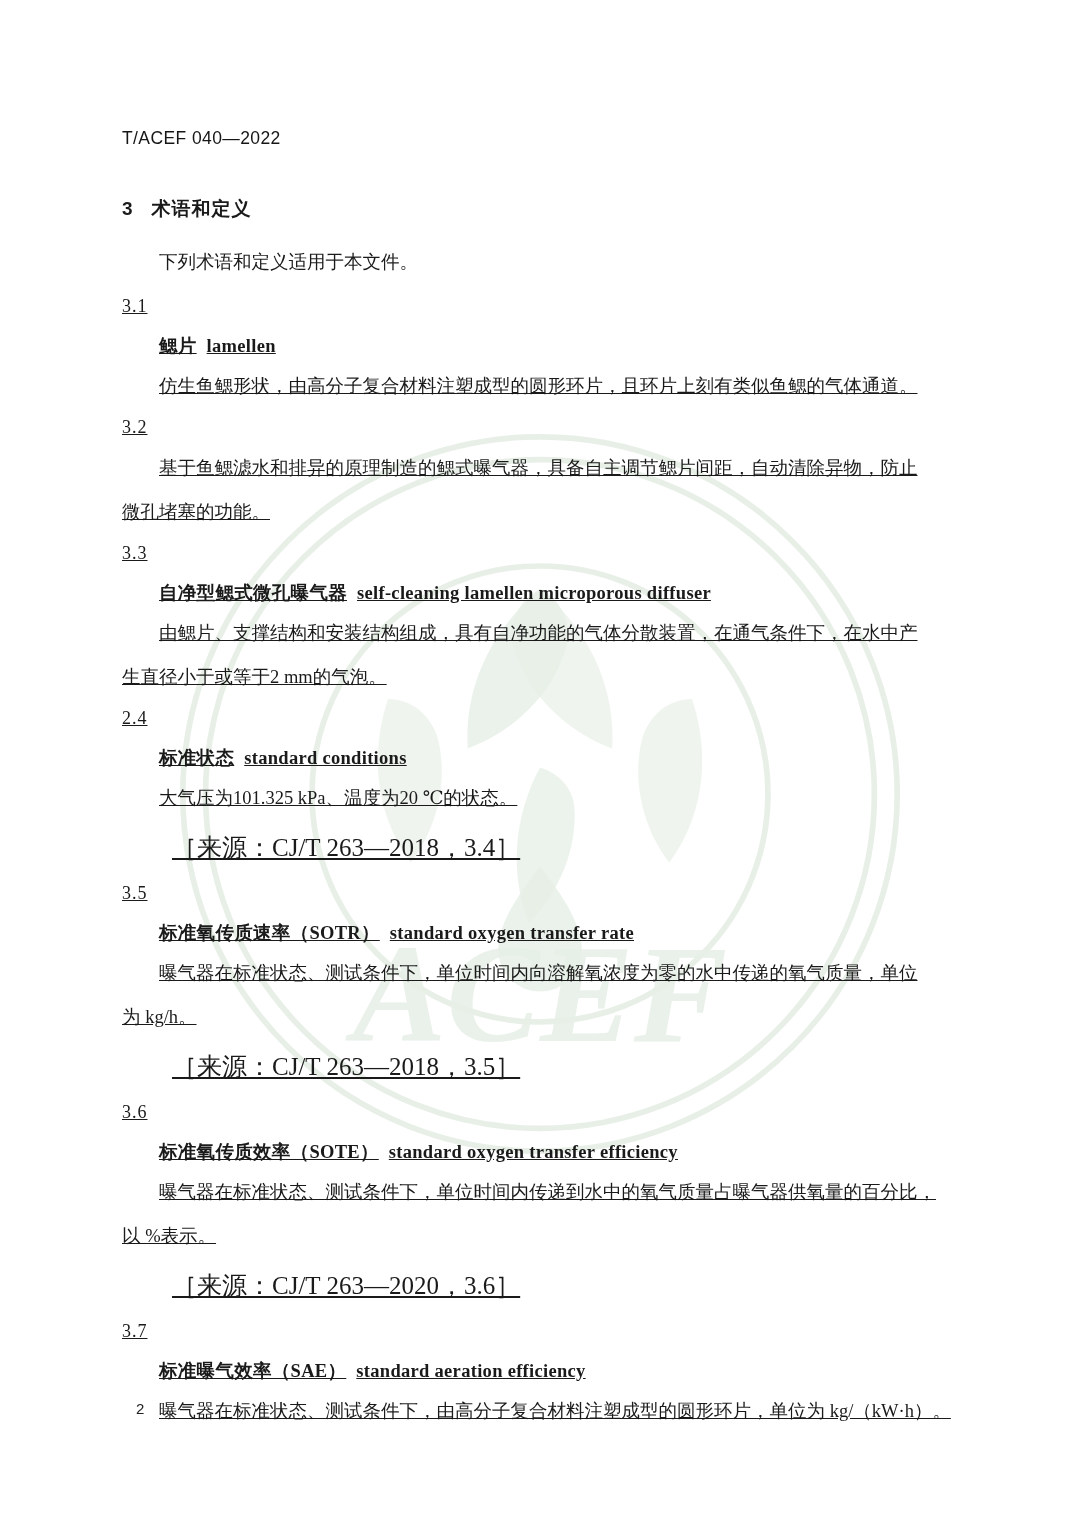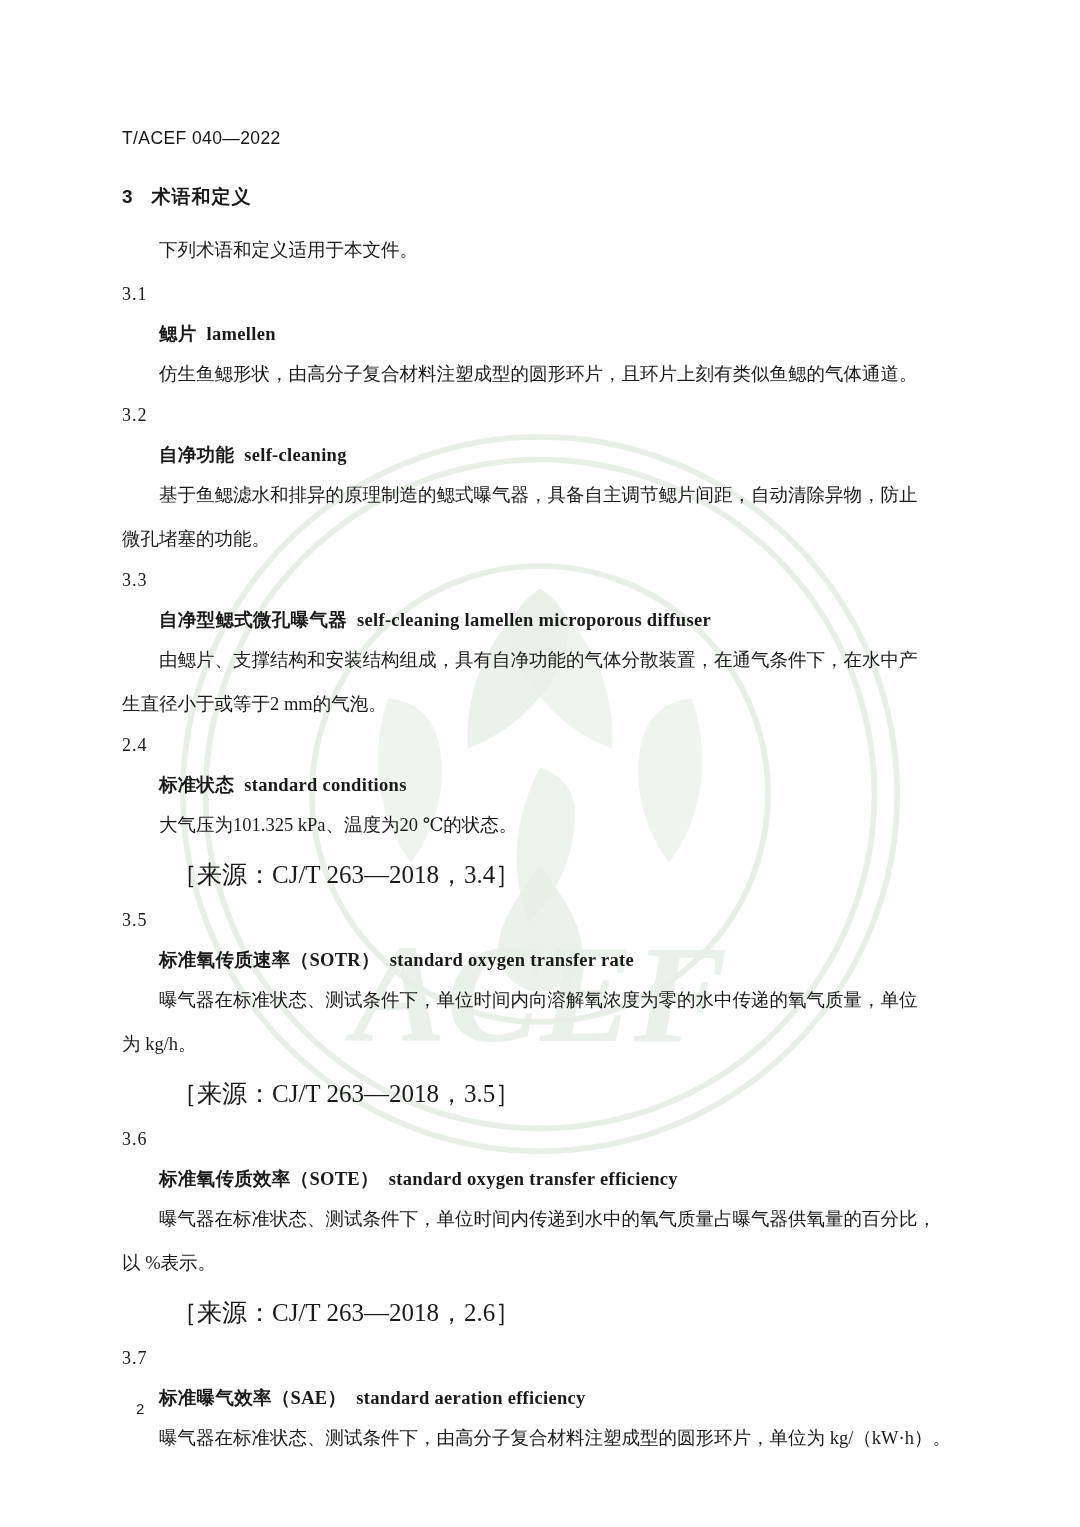--- a/index.html
+++ b/index.html
@@ -45,21 +45,21 @@
     top: 128px;
     font-family: "Liberation Sans", "DejaVu Sans", sans-serif;
     font-size: 17.5px;
     letter-spacing: 0.4px;
     color: #161616;
   }
 
   .content {
     position: absolute;
     left: 122px;
-    top: 184px;
+    top: 196px;
     width: 836px;
   }
 
   .footer {
     position: absolute;
     left: 136px;
     top: 1400px;
     font-size: 15px;
     font-family: "Liberation Sans", "DejaVu Sans", sans-serif;
     color: #222;
@@ -77,21 +77,21 @@
 
   .para {
     font-size: 18.5px;
     line-height: 1.62;
     margin: 0 0 18px 0;
     text-align: justify;
     text-justify: inter-ideograph;
   }
   .para.indent { text-indent: 2em; }
 
-  .entry { margin: 15px 0 2px 0; }
+  .entry { margin: 15px 0 2px 0; text-decoration: underline; }
 
   .entry-num {
     font-size: 18px;
     letter-spacing: 1px;
     margin: 0 0 16px 0;
     font-family: "Liberation Serif", serif;
   }
 
   .term {
     font-weight: bold;
@@ -160,23 +160,20 @@
     <div class="entry">
       <div class="entry-num">3.1</div>
       <div class="term">
         <span>鳃片</span><span class="en">lamellen</span>
       </div>
       <div class="def">仿生鱼鳃形状，由高分子复合材料注塑成型的圆形环片，且环片上刻有类似鱼鳃的气体通道。</div>
     </div>
 
     <div class="entry">
       <div class="entry-num">3.2</div>
-      <div class="term">
-        <span>自净功能</span><span class="en">self-cleaning</span>
-      </div>
       <div class="def">基于鱼鳃滤水和排异的原理制造的鳃式曝气器，具备自主调节鳃片间距，自动清除异物，防止</div>
       <div class="def cont">微孔堵塞的功能。</div>
     </div>
 
     <div class="entry">
       <div class="entry-num">3.3</div>
       <div class="term">
         <span>自净型鳃式微孔曝气器</span><span class="en">self-cleaning lamellen microporous diffuser</span>
       </div>
       <div class="def">由鳃片、支撑结构和安装结构组成，具有自净功能的气体分散装置，在通气条件下，在水中产</div>
@@ -202,21 +199,21 @@
       <div class="source">［来源：CJ/T 263—2018，3.5］</div>
     </div>
 
     <div class="entry">
       <div class="entry-num">3.6</div>
       <div class="term">
         <span>标准氧传质效率（SOTE）</span><span class="en">standard oxygen transfer efficiency</span>
       </div>
       <div class="def">曝气器在标准状态、测试条件下，单位时间内传递到水中的氧气质量占曝气器供氧量的百分比，</div>
       <div class="def cont">以 %表示。</div>
-      <div class="source">［来源：CJ/T 263—2018，2.6］</div>
+      <div class="source">［来源：CJ/T 263—2020，3.6］</div>
     </div>
 
     <div class="entry">
       <div class="entry-num">3.7</div>
       <div class="term">
         <span>标准曝气效率（SAE）</span><span class="en">standard aeration efficiency</span>
       </div>
       <div class="def">曝气器在标准状态、测试条件下，由高分子复合材料注塑成型的圆形环片，单位为 kg/（kW·h）。</div>
     </div>
 

